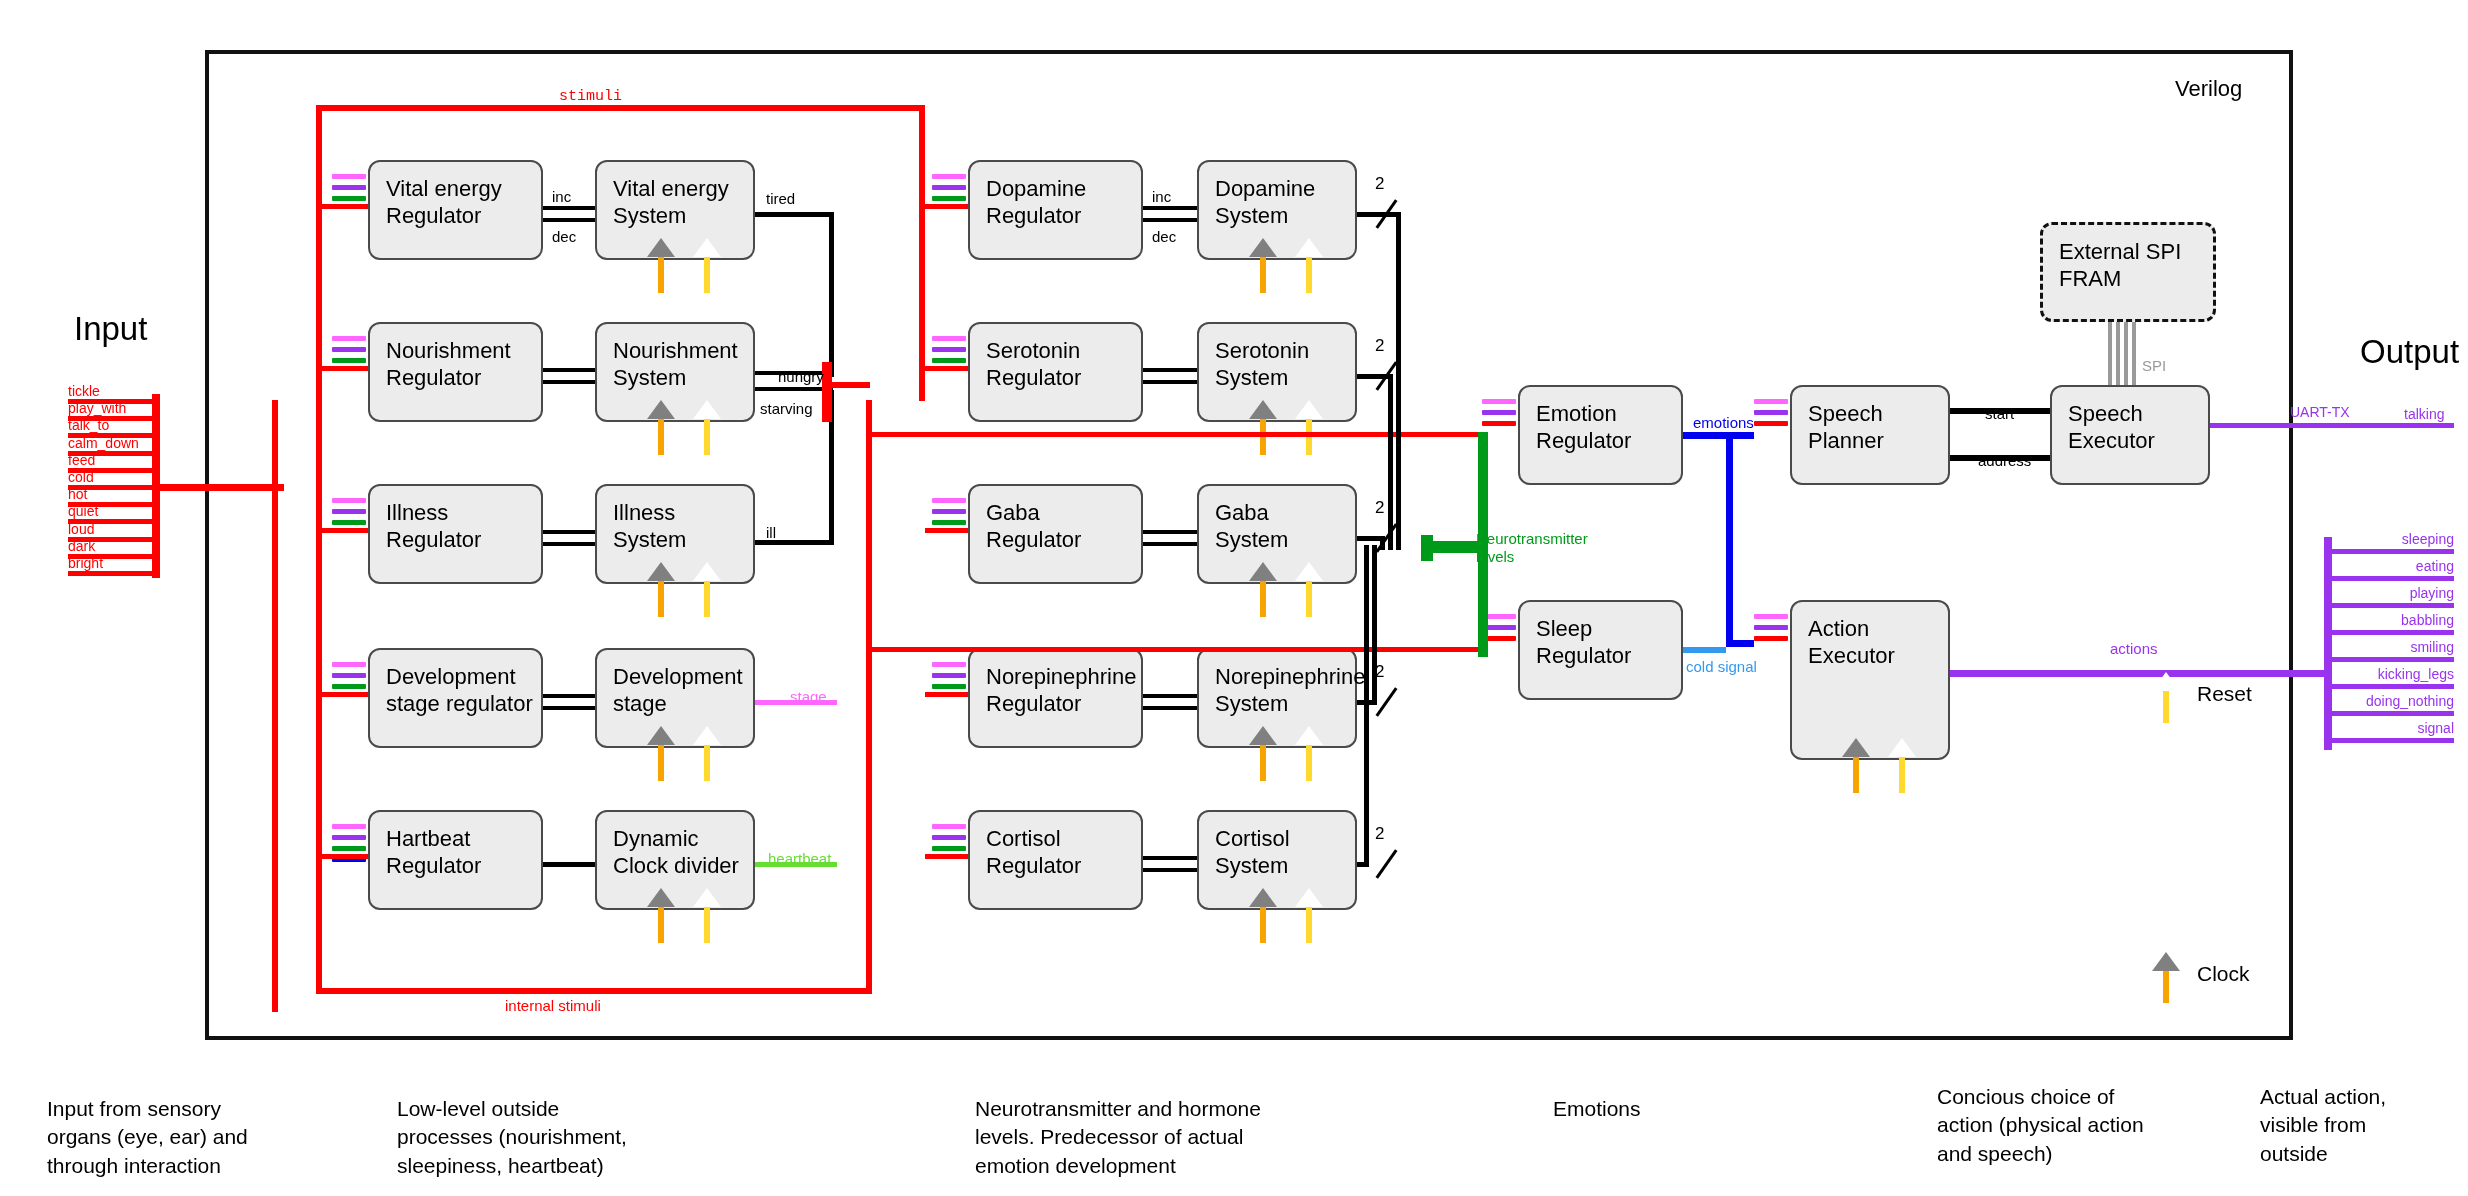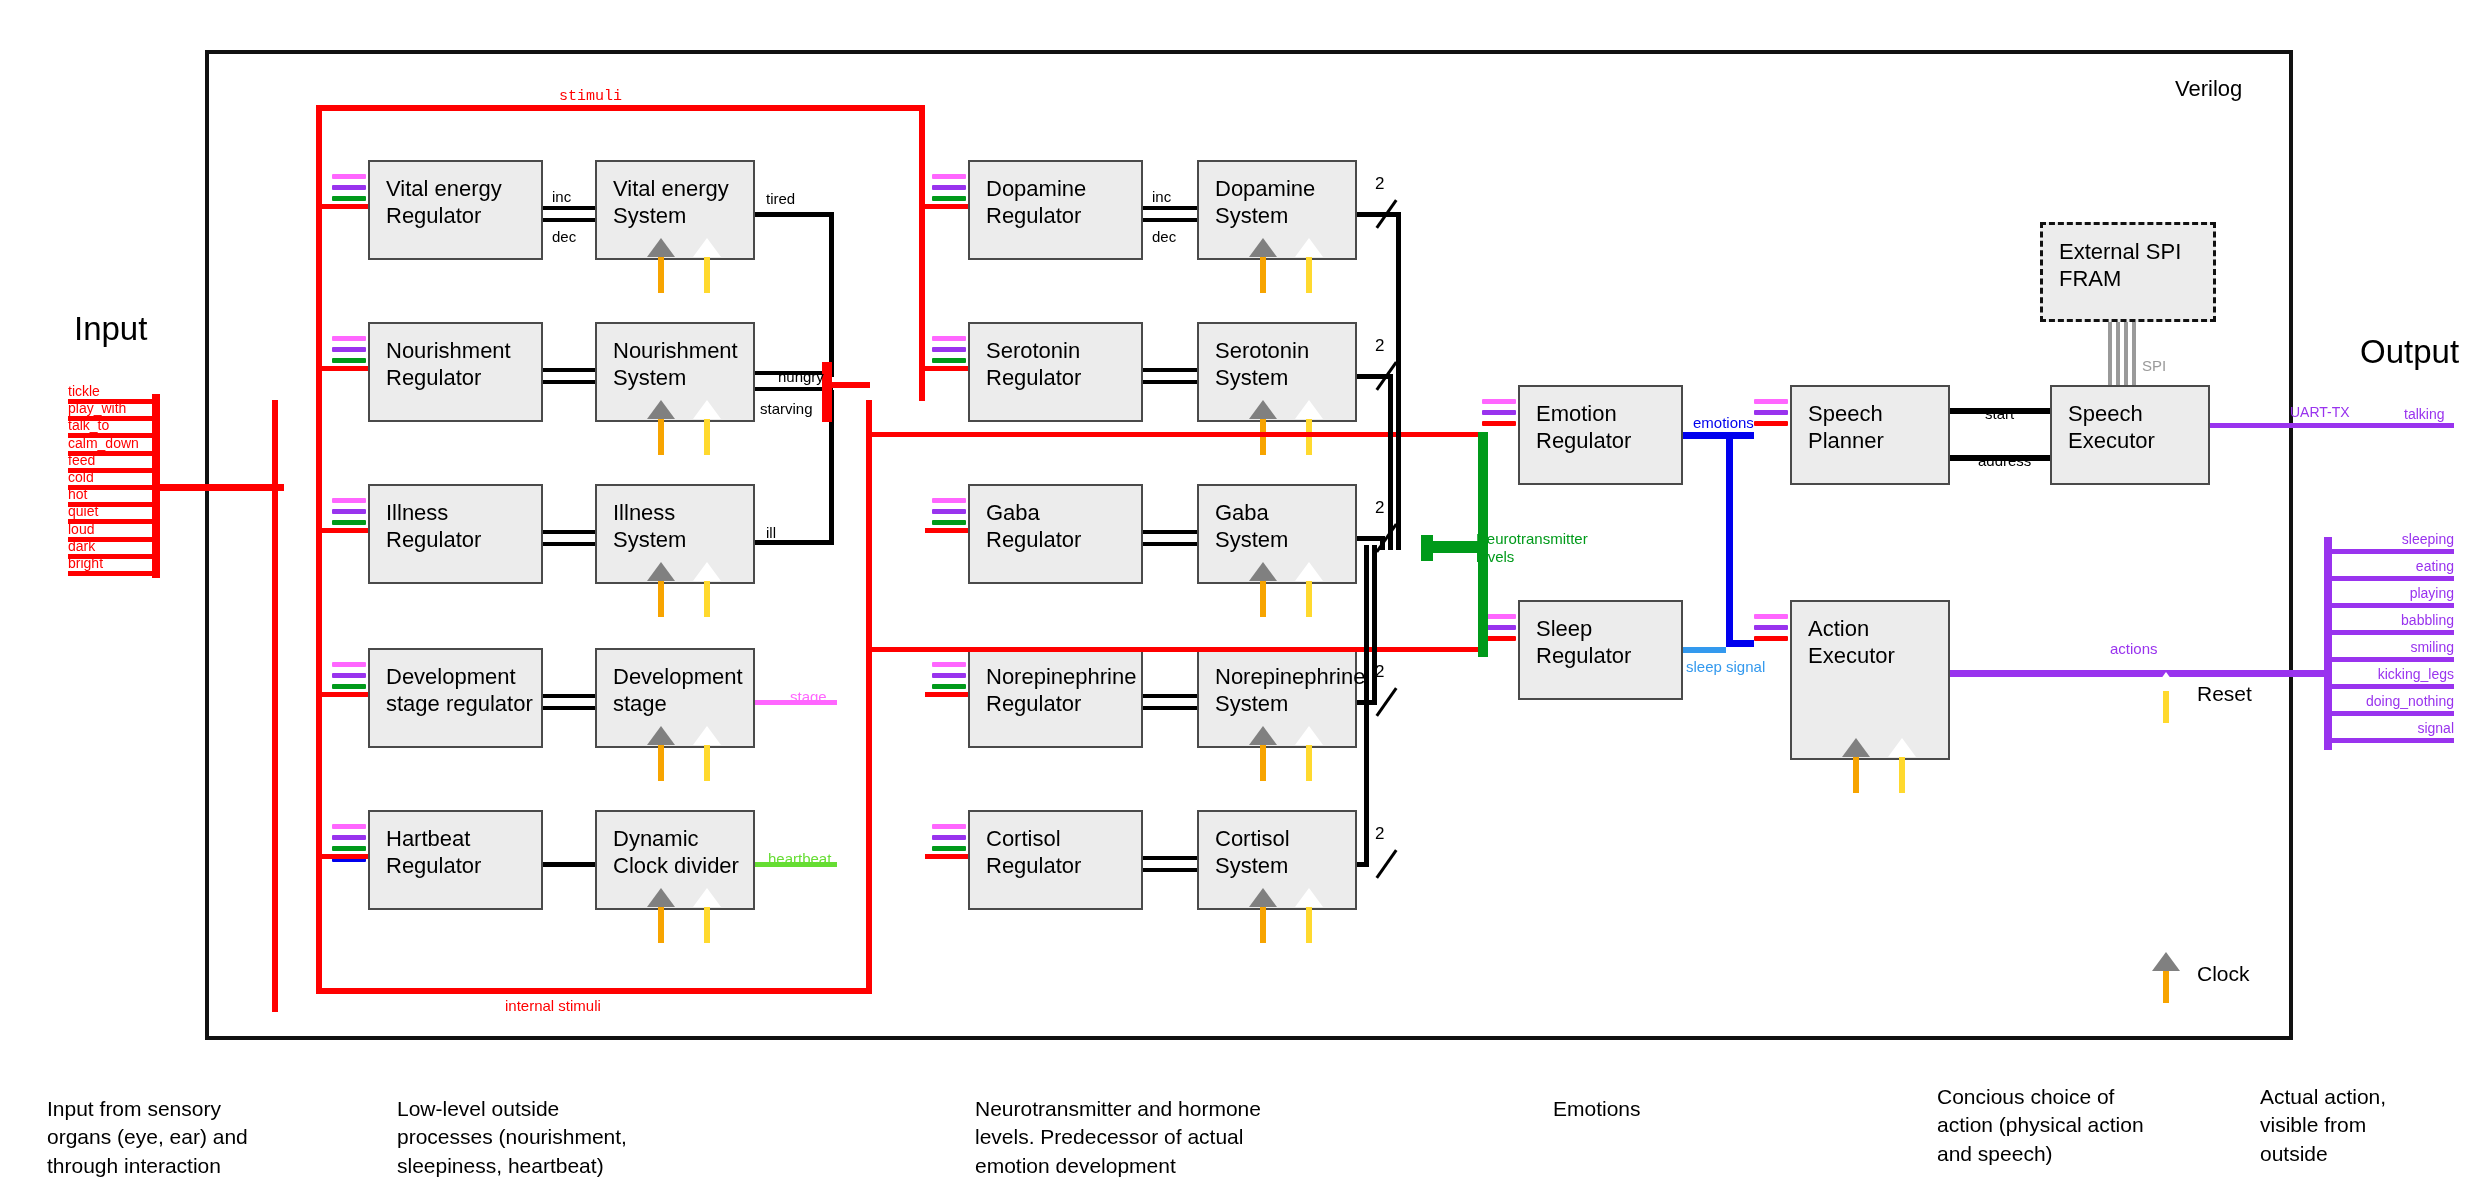--- a/index.html
+++ b/index.html
@@ -21,21 +21,21 @@
     position:absolute;left:205px;top:50px;width:2088px;height:990px;
     border:4px solid #111;box-sizing:border-box;background:transparent;
   }
   .verilog-label{
     position:absolute;left:2175px;top:76px;font-size:22px;color:#000;
   }
 
   
   .blk{
     position:absolute;box-sizing:border-box;
-    background:#ececec;border:2.5px solid #4a4a4a;border-radius:0;
+    background:#ececec;border:2.5px solid #4a4a4a;border-radius:12px;
     font-size:22px;color:#000;line-height:1.22;
     padding:14px 0 0 16px;
   }
   .blk.dashed{border:3px dashed #111;}
   .blk span{display:block;}
 
   
   .stubs{position:absolute;width:34px;}
   .stubs i{display:block;height:5px;margin-bottom:6px;border-radius:1px;}
 
@@ -510,21 +510,21 @@
       <div class="sig " style="left:1152px;top:228px;">dec</div>
       <div class="sig " style="left:766px;top:190px;">tired</div>
       <div class="sig " style="left:766px;top:368px;margin-left:12px;">hungry</div>
       <div class="sig " style="left:760px;top:400px;">starving</div>
       <div class="sig " style="left:766px;top:524px;">ill</div>
       <div class="sig pink-t" style="left:790px;top:688px;">stage</div>
       <div class="sig lgreen-t" style="left:768px;top:850px;">heartbeat</div>
       <div class="sig green-t" style="left:1476px;top:530px;">Neurotransmitter</div>
       <div class="sig green-t" style="left:1476px;top:548px;">levels</div>
       <div class="sig blue-t" style="left:1693px;top:414px;">emotions</div>
-      <div class="sig lblue-t" style="left:1686px;top:658px;">sleep signal</div>
+      <div class="sig lblue-t" style="left:1686px;top:658px;">cold signal</div>
       <div class="sig " style="left:1985px;top:405px;">start</div>
       <div class="sig " style="left:1978px;top:452px;">address</div>
       <div class="sig gray-t" style="left:2142px;top:357px;">SPI</div>
       <div class="sig purple-t" style="left:2110px;top:640px;">actions</div>
     </div>
 
   <div id="legend">
     <div class="legend-txt" style="left:2197px;top:682px;">Reset</div>
     <div class="legend-txt" style="left:2197px;top:962px;">Clock</div>
   <div class="" style="position:absolute;left:2152px;top:672px;width:0;height:0;border-left:14px solid transparent;border-right:14px solid transparent;border-bottom:19px solid #fff;"></div>

